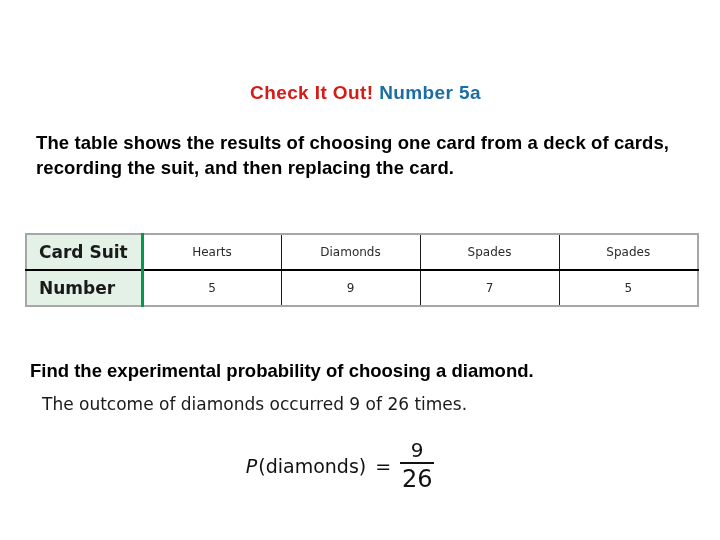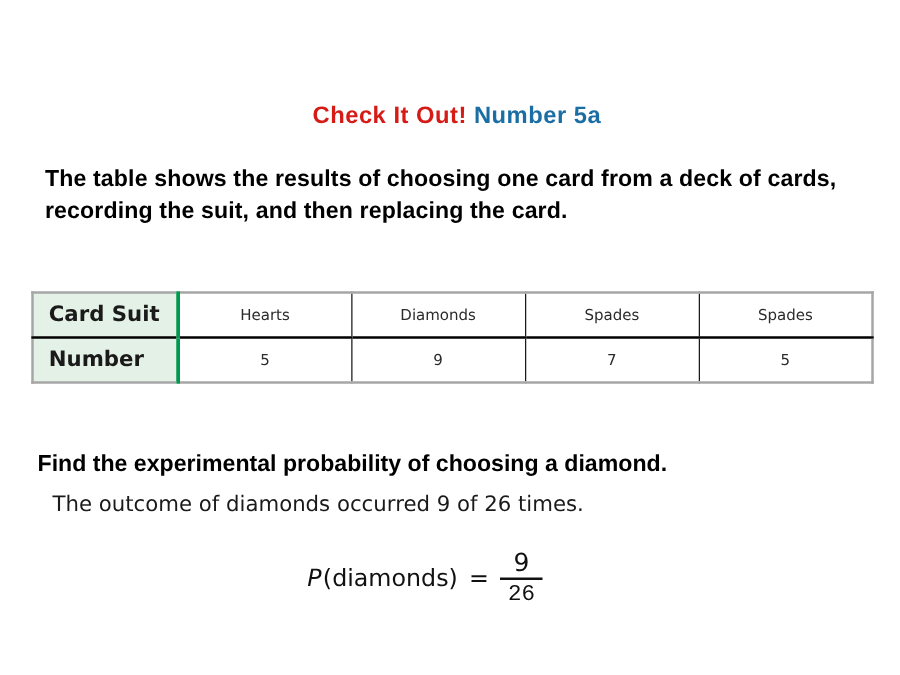--- a/index.html
+++ b/index.html
@@ -156,23 +156,22 @@
   .fraction .num {
     font-size: 20px;
     padding-bottom: 2px;
   }
   .fraction .bar {
     width: 34px;
     height: 2px;
     background: #111111;
   }
   .fraction .den {
-    font-size: 18px;
+    font-size: 24px;
     padding-top: 3px;
-    font-family: Liberation Mono, monospace;
   }
 </style>
 </head>
 <body>
 
 <div class="slide">
 
   <div class="title-block">
     <span class="title-part title-red">Check It Out!</span><span class="title-part title-blue"> Number 5a</span>
   </div>

